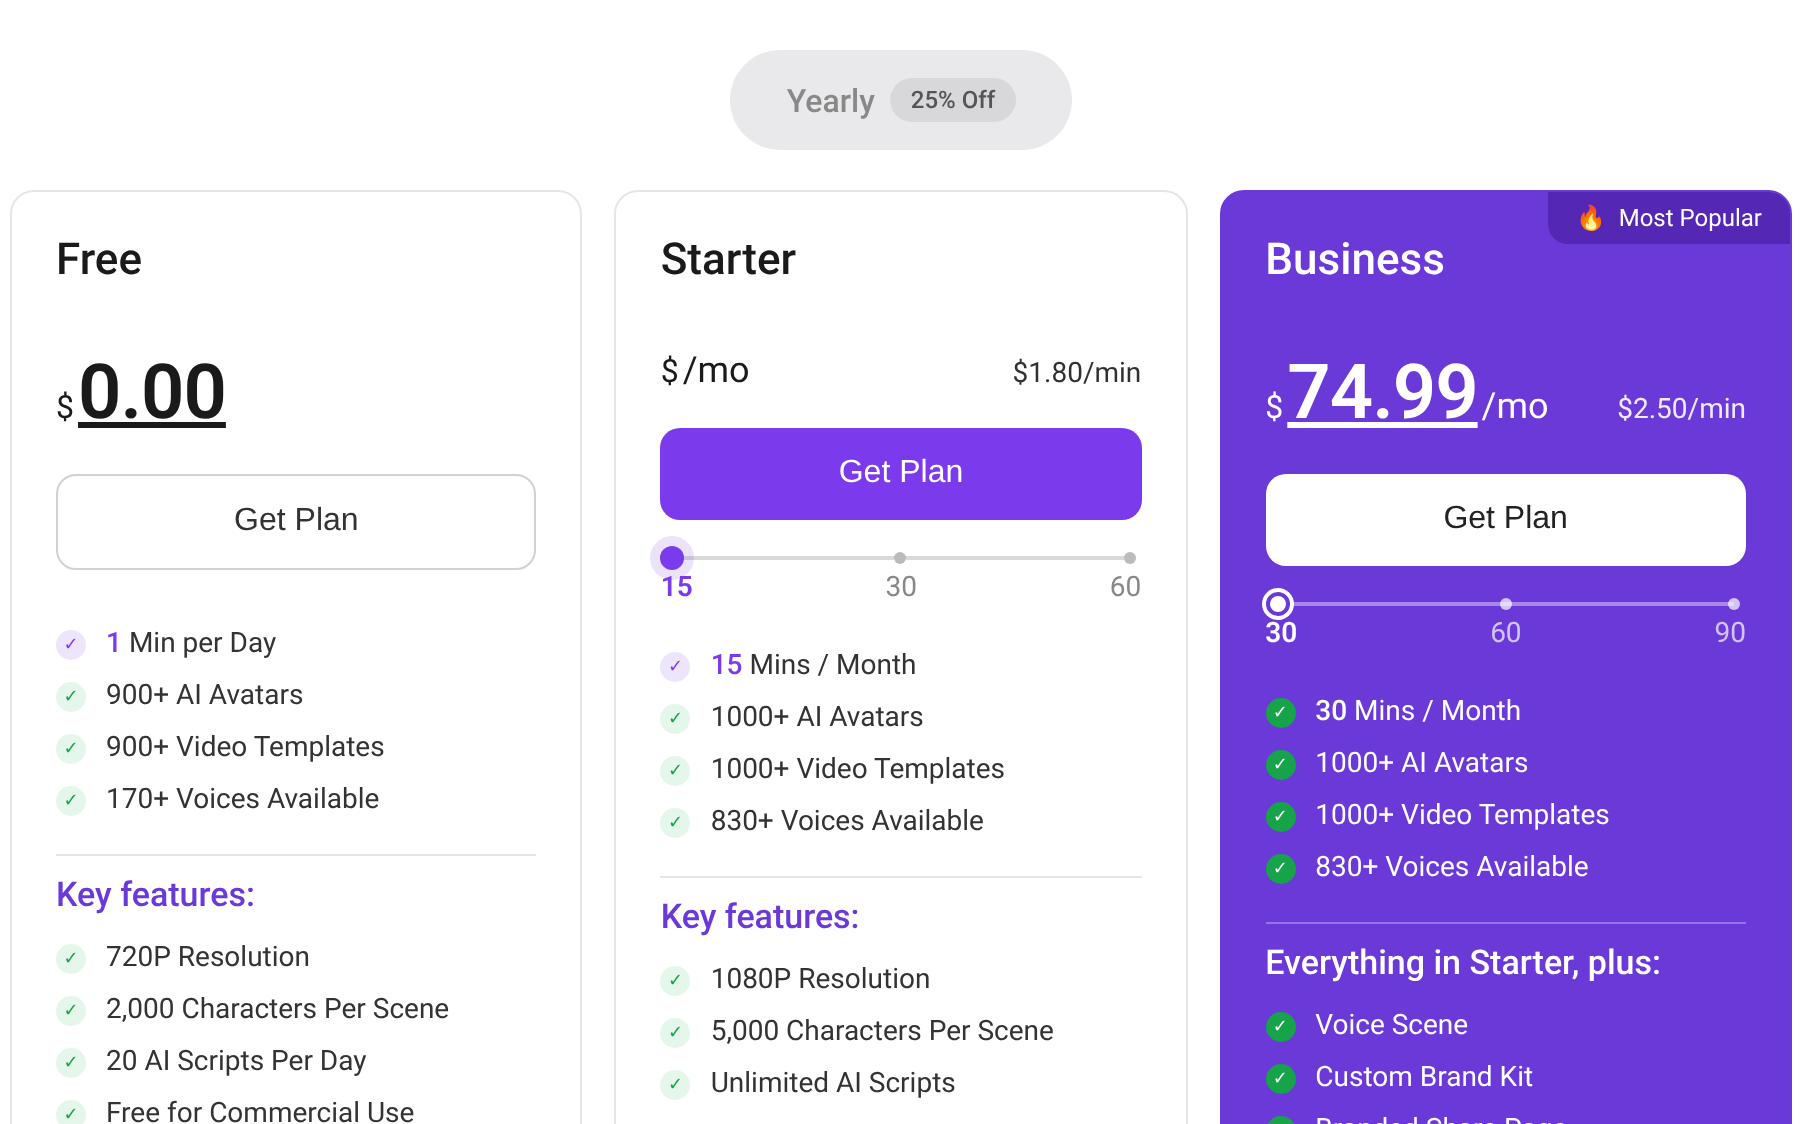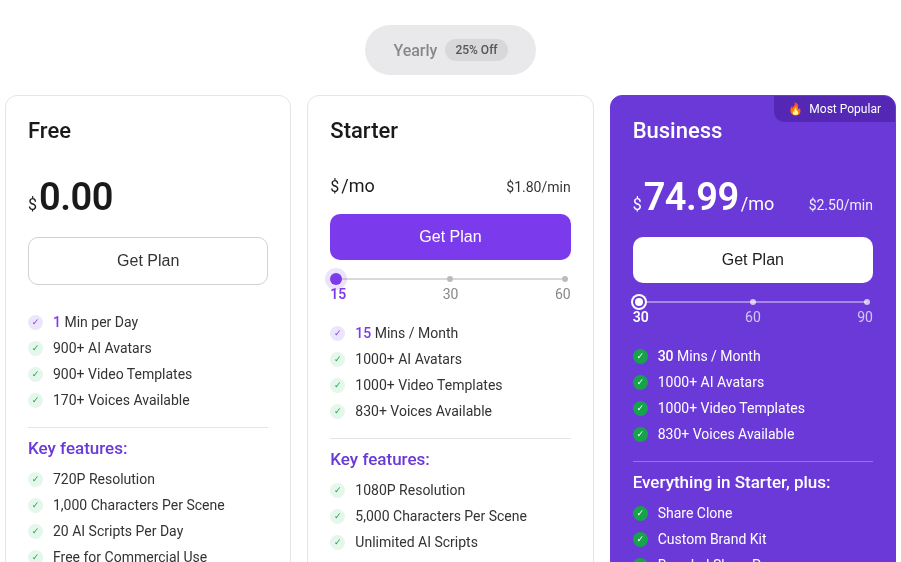--- a/index.html
+++ b/index.html
@@ -83,21 +83,21 @@
     margin-bottom: 32px;
   }
   .price-row {
     display: flex;
     align-items: baseline;
     justify-content: space-between;
     margin-bottom: 18px;
   }
   .price-main { display: flex; align-items: baseline; gap: 2px; }
   .currency { font-size: 16px; vertical-align: super; }
-  .amount { font-size: 38px; font-weight: 600; letter-spacing: -0.5px; }
+  .amount { font-size: 38px; font-weight: 600; letter-spacing: -0.5px; text-decoration: underline; }
   .per { font-size: 18px; }
   .per-min { font-size: 14px; opacity: 0.9; }
   .btn {
     display: block;
     width: 100%;
     padding: 14px;
     border-radius: 10px;
     border: none;
     font-size: 16px;
     text-align: center;
@@ -238,21 +238,21 @@
     </ul>
     <hr class="divider">
     <div class="key-title">Key features:</div>
     <ul class="feat">
       <li>
           <span class="check c2">✓</span>
           <span>720P Resolution</span>
         </li>
       <li>
           <span class="check c2">✓</span>
-          <span>1,000 Characters Per Scene</span>
+          <span>2,000 Characters Per Scene</span>
         </li>
       <li>
           <span class="check c2">✓</span>
           <span>20 AI Scripts Per Day</span>
         </li>
       <li>
           <span class="check c2">✓</span>
           <span>Free for Commercial Use</span>
         </li>
     </ul>
@@ -360,21 +360,21 @@
       <li>
           <span class="check c3">✓</span>
           <span>830+ Voices Available</span>
         </li>
     </ul>
     <hr class="divider">
     <div class="key-title">Everything in Starter, plus:</div>
     <ul class="feat">
       <li>
           <span class="check c3">✓</span>
-          <span>Share Clone</span>
+          <span>Voice Scene</span>
         </li>
       <li>
           <span class="check c3">✓</span>
           <span>Custom Brand Kit</span>
         </li>
       <li>
           <span class="check c3">✓</span>
           <span>Branded Share Page</span>
         </li>
 

